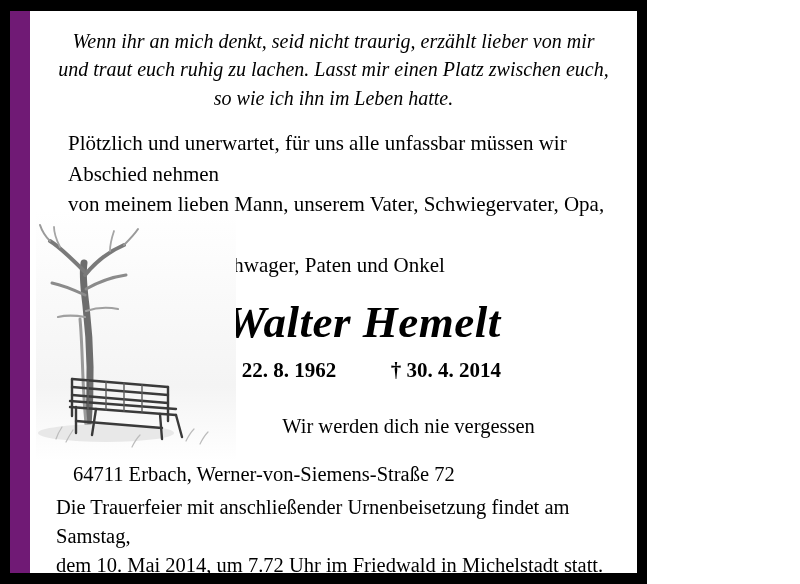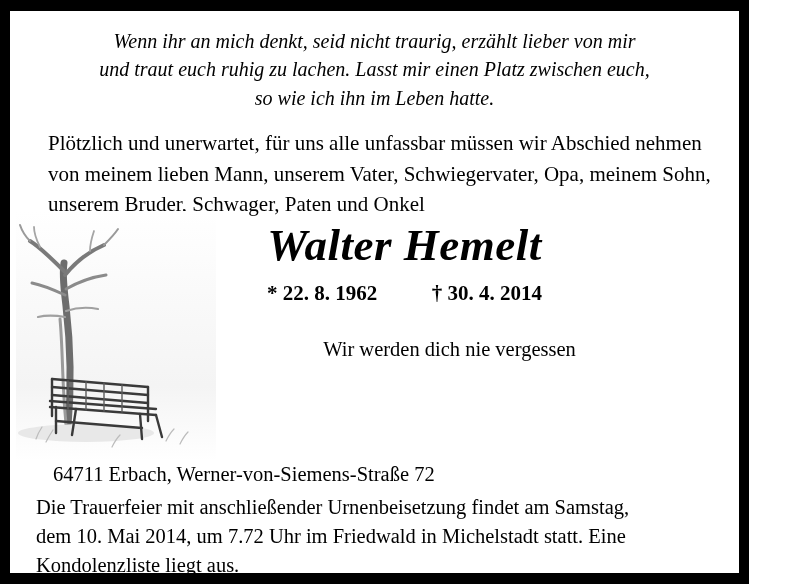--- a/index.html
+++ b/index.html
@@ -9,28 +9,29 @@
   }
   body {
     width: 800px;
     height: 584px;
     font-family: "Liberation Serif", serif;
     color: #000000;
     overflow: hidden;
   }
   .obituary {
     position: relative;
-    width: 749px;
+    width: 647px;
     height: 584px;
     box-sizing: border-box;
-    background: #3b82f6;
+    background: #701a75;
     border-top: 11px solid #000000;
     border-bottom: 11px solid #000000;
     border-left: 10px solid #000000;
     border-right: 10px solid #000000;
+    padding-left: 20px;
   }
   .inner {
     position: relative;
     width: 100%;
     height: 100%;
     background: #ffffff;
     box-sizing: border-box;
   }
   .verse {
     text-align: center;
@@ -46,21 +47,21 @@
     padding: 16px 26px 0 26px;
     white-space: pre-line;
     margin-left: 12px;
   }
   .name {
     text-align: center;
     font-size: 45px;
     font-weight: bold;
     font-style: italic;
     letter-spacing: 0.5px;
-    margin-top: 0;
+    margin-top: 16px;
     padding-left: 60px;
   }
   .dates {
     text-align: center;
     font-size: 21px;
     margin-top: 10px;
     padding-left: 60px;
     font-weight: bold;
   }
   .dates .gap {

